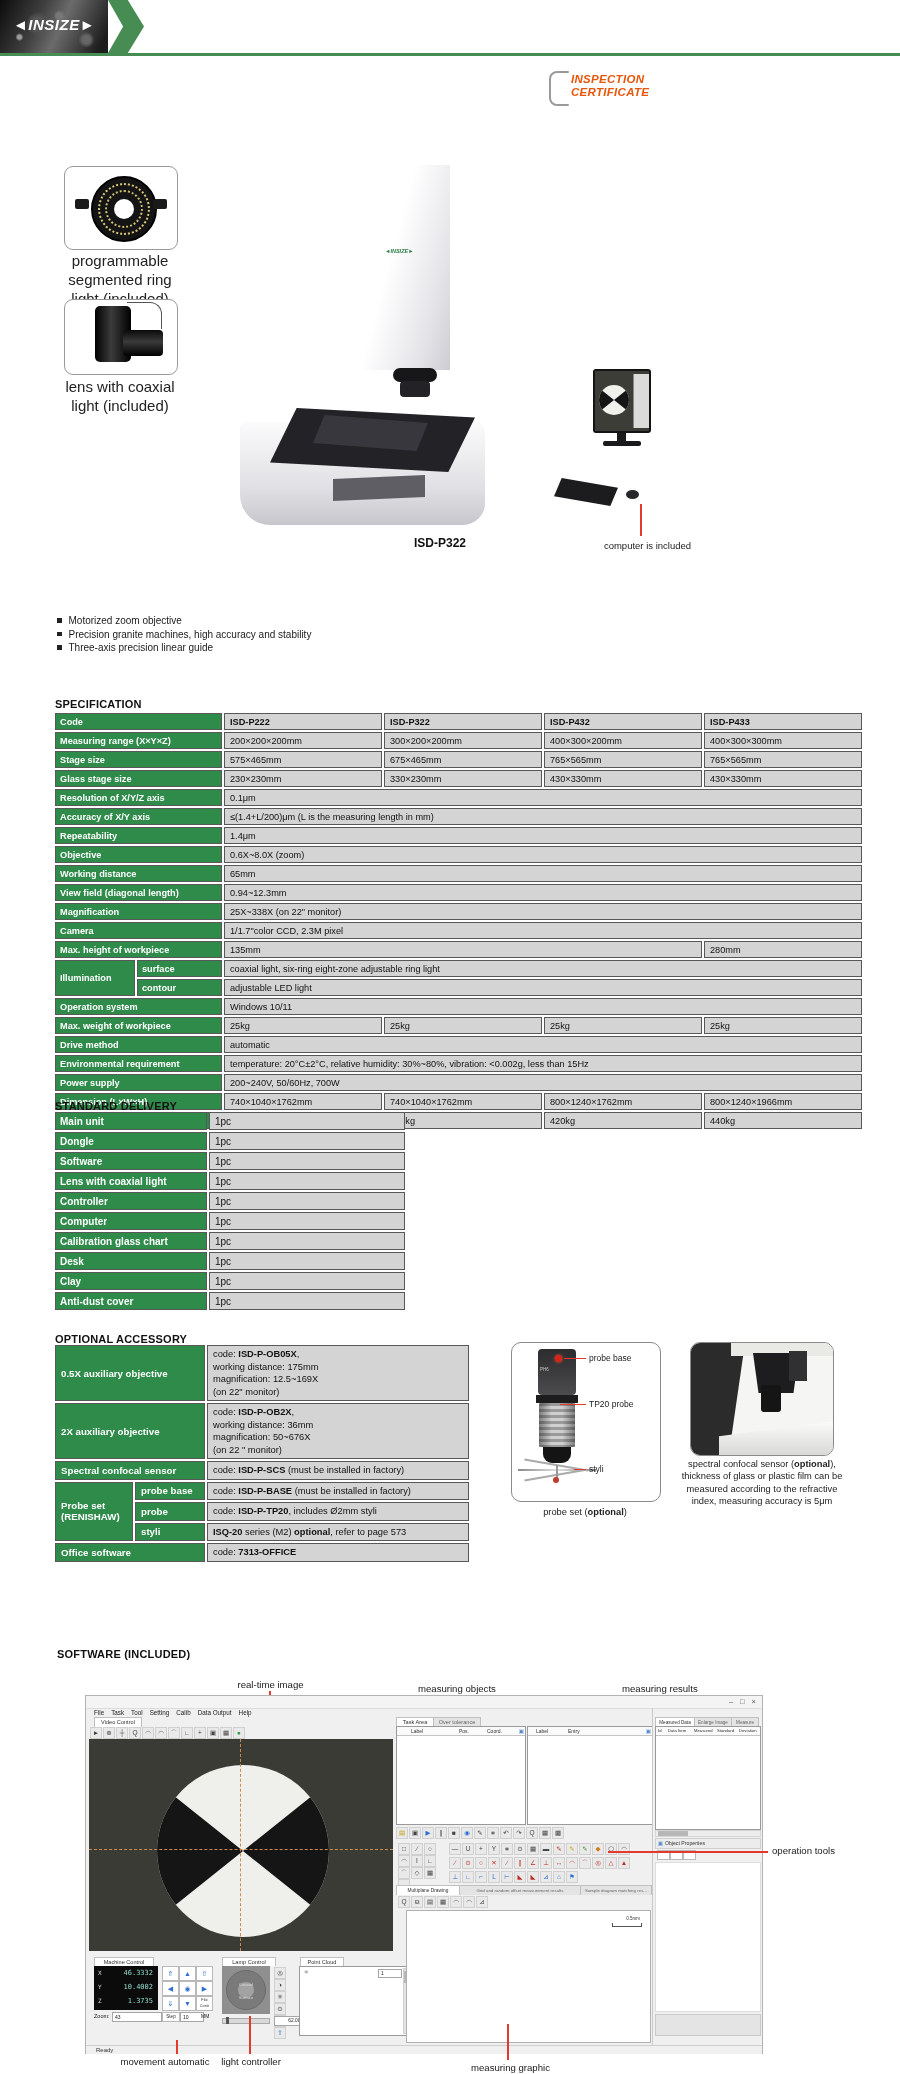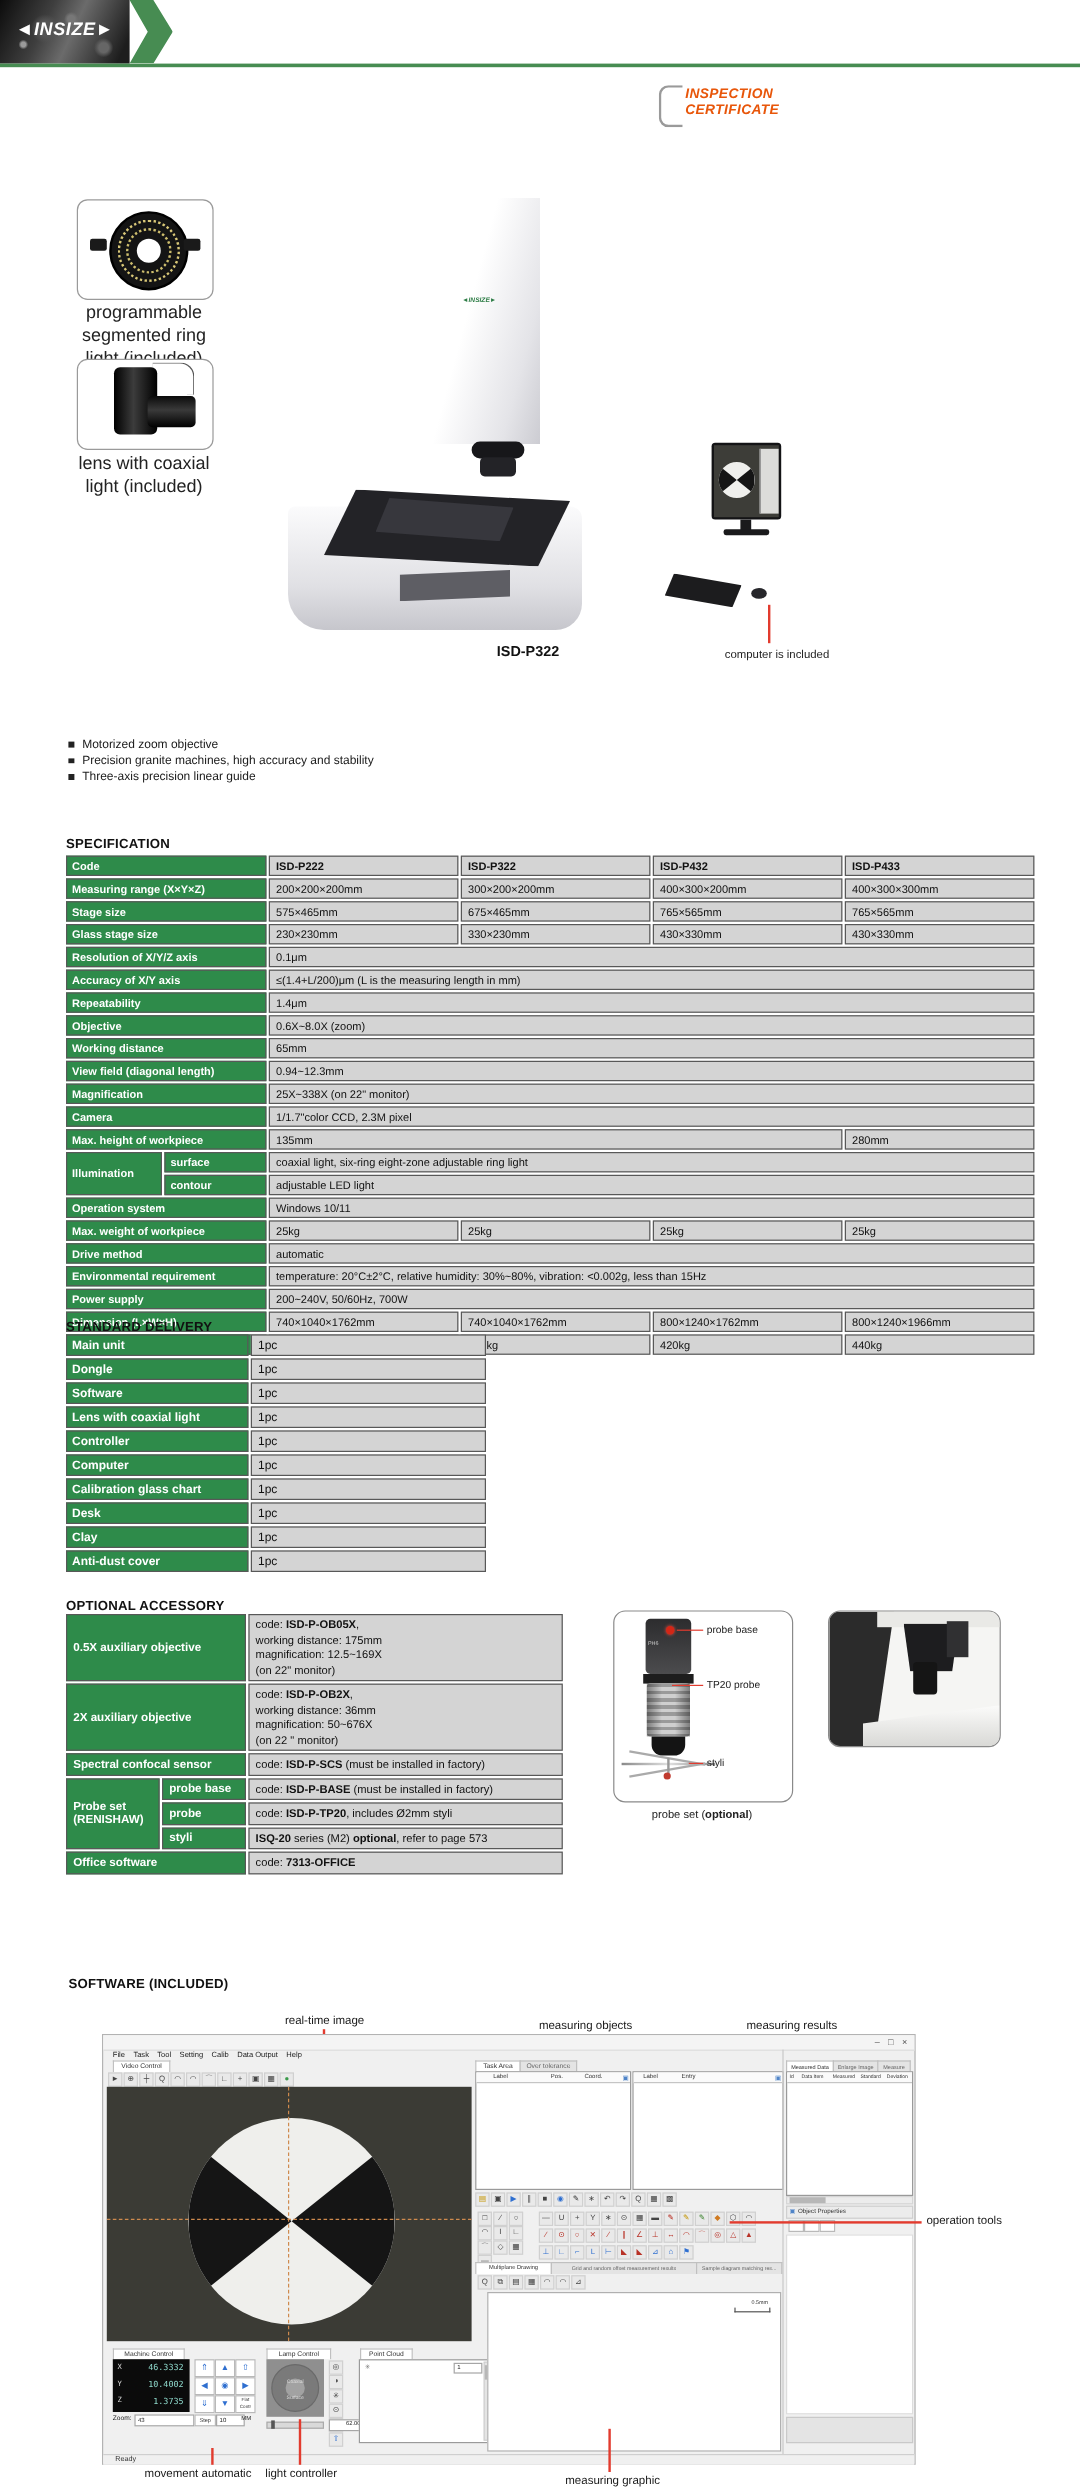--- a/index.html
+++ b/index.html
@@ -458,26 +458,27 @@
   <div class="abs fig-note" style="left:505px;top:1506px;width:160px"><span>probe set (</span><span style="font-weight: bold;">optional</span><span>)</span></div>
 
   <div class="abs sfig">
     <div class="sf-wall"></div>
       <div class="sf-beam"></div>
       <div class="sf-body"></div>
     <div class="sf-arm"></div>
       <div class="sf-cyl"></div>
       <div class="sf-table"></div>
   </div>
+  <div class="abs fig-note" style="left:676px;top:1458px;width:172px"><span>spectral confocal sensor (</span><span style="font-weight: bold;">optional</span><span>), thickness of glass or plastic film can be measured according to the refractive index, measuring accuracy is 5μm</span></div>
 
   <div class="abs h2" style="left:57px;top:1648px">SOFTWARE (INCLUDED)</div>
 
   <div class="abs ann" style="left:198px;top:1679px;width:145px;text-align:center">real-time image</div>
   <div class="abs rline" style="left:269px;top:1691px;width:1.5px;height:58px"></div>
-  <div class="abs ann" style="left:418px;top:1683px;width:140px;text-align:center">measuring objects</div>
+  <div class="abs ann" style="left:418px;top:1683px;width:140px;text-align:left">measuring objects</div>
   <div class="abs rline" style="left:488px;top:1695px;width:1.5px;height:62px"></div>
   <div class="abs ann" style="left:622px;top:1683px;width:140px;">measuring results</div>
   <div class="abs rline" style="left:692px;top:1695px;width:1.5px;height:56px"></div>
 
   <div class="abs win">
     <div class="w-abs tbar"></div>
     <div class="w-abs wctl" style="right:6px;top:1px"><span class="wc">–</span><span class="wc">□</span><span class="wc">×</span></div>
     <div class="w-abs menu"><span class="mi">File</span><span class="mi">Task</span><span class="mi">Tool</span><span class="mi">Setting</span><span class="mi">Calib</span><span class="mi">Data Output</span><span class="mi">Help</span></div>
 
     <div class="w-abs tab" style="left:8px;top:21px;width:46px;height:9px;line-height:9px">Video Control</div>

